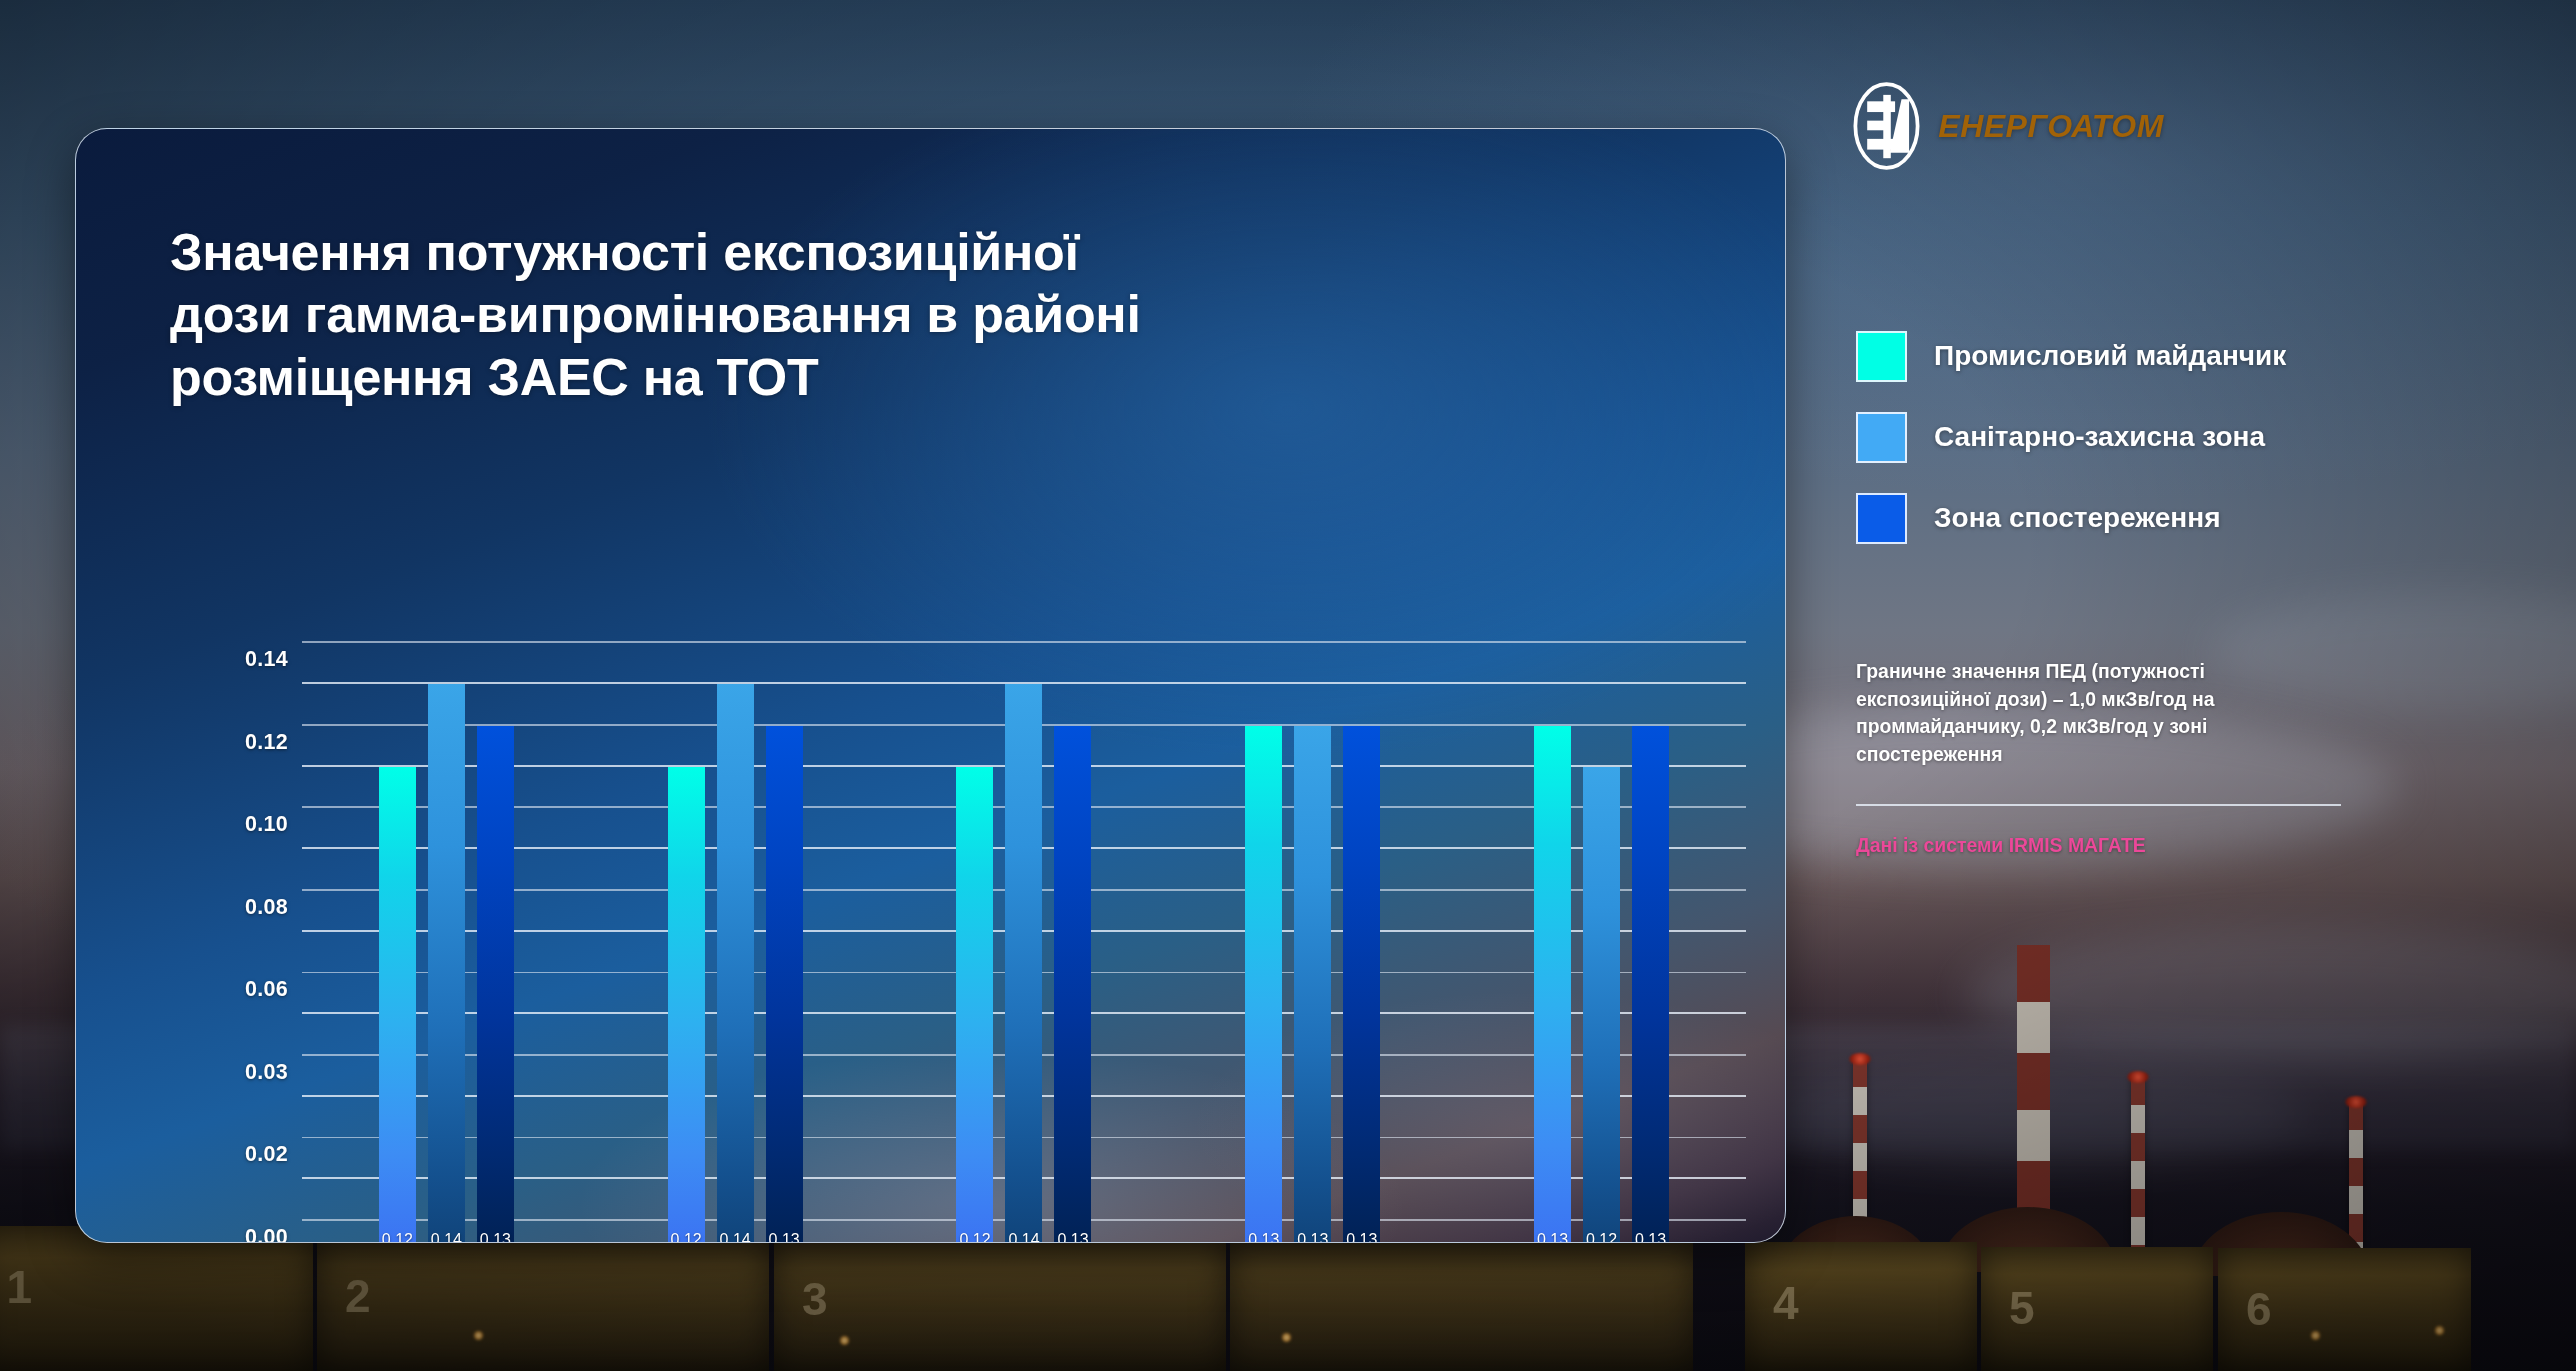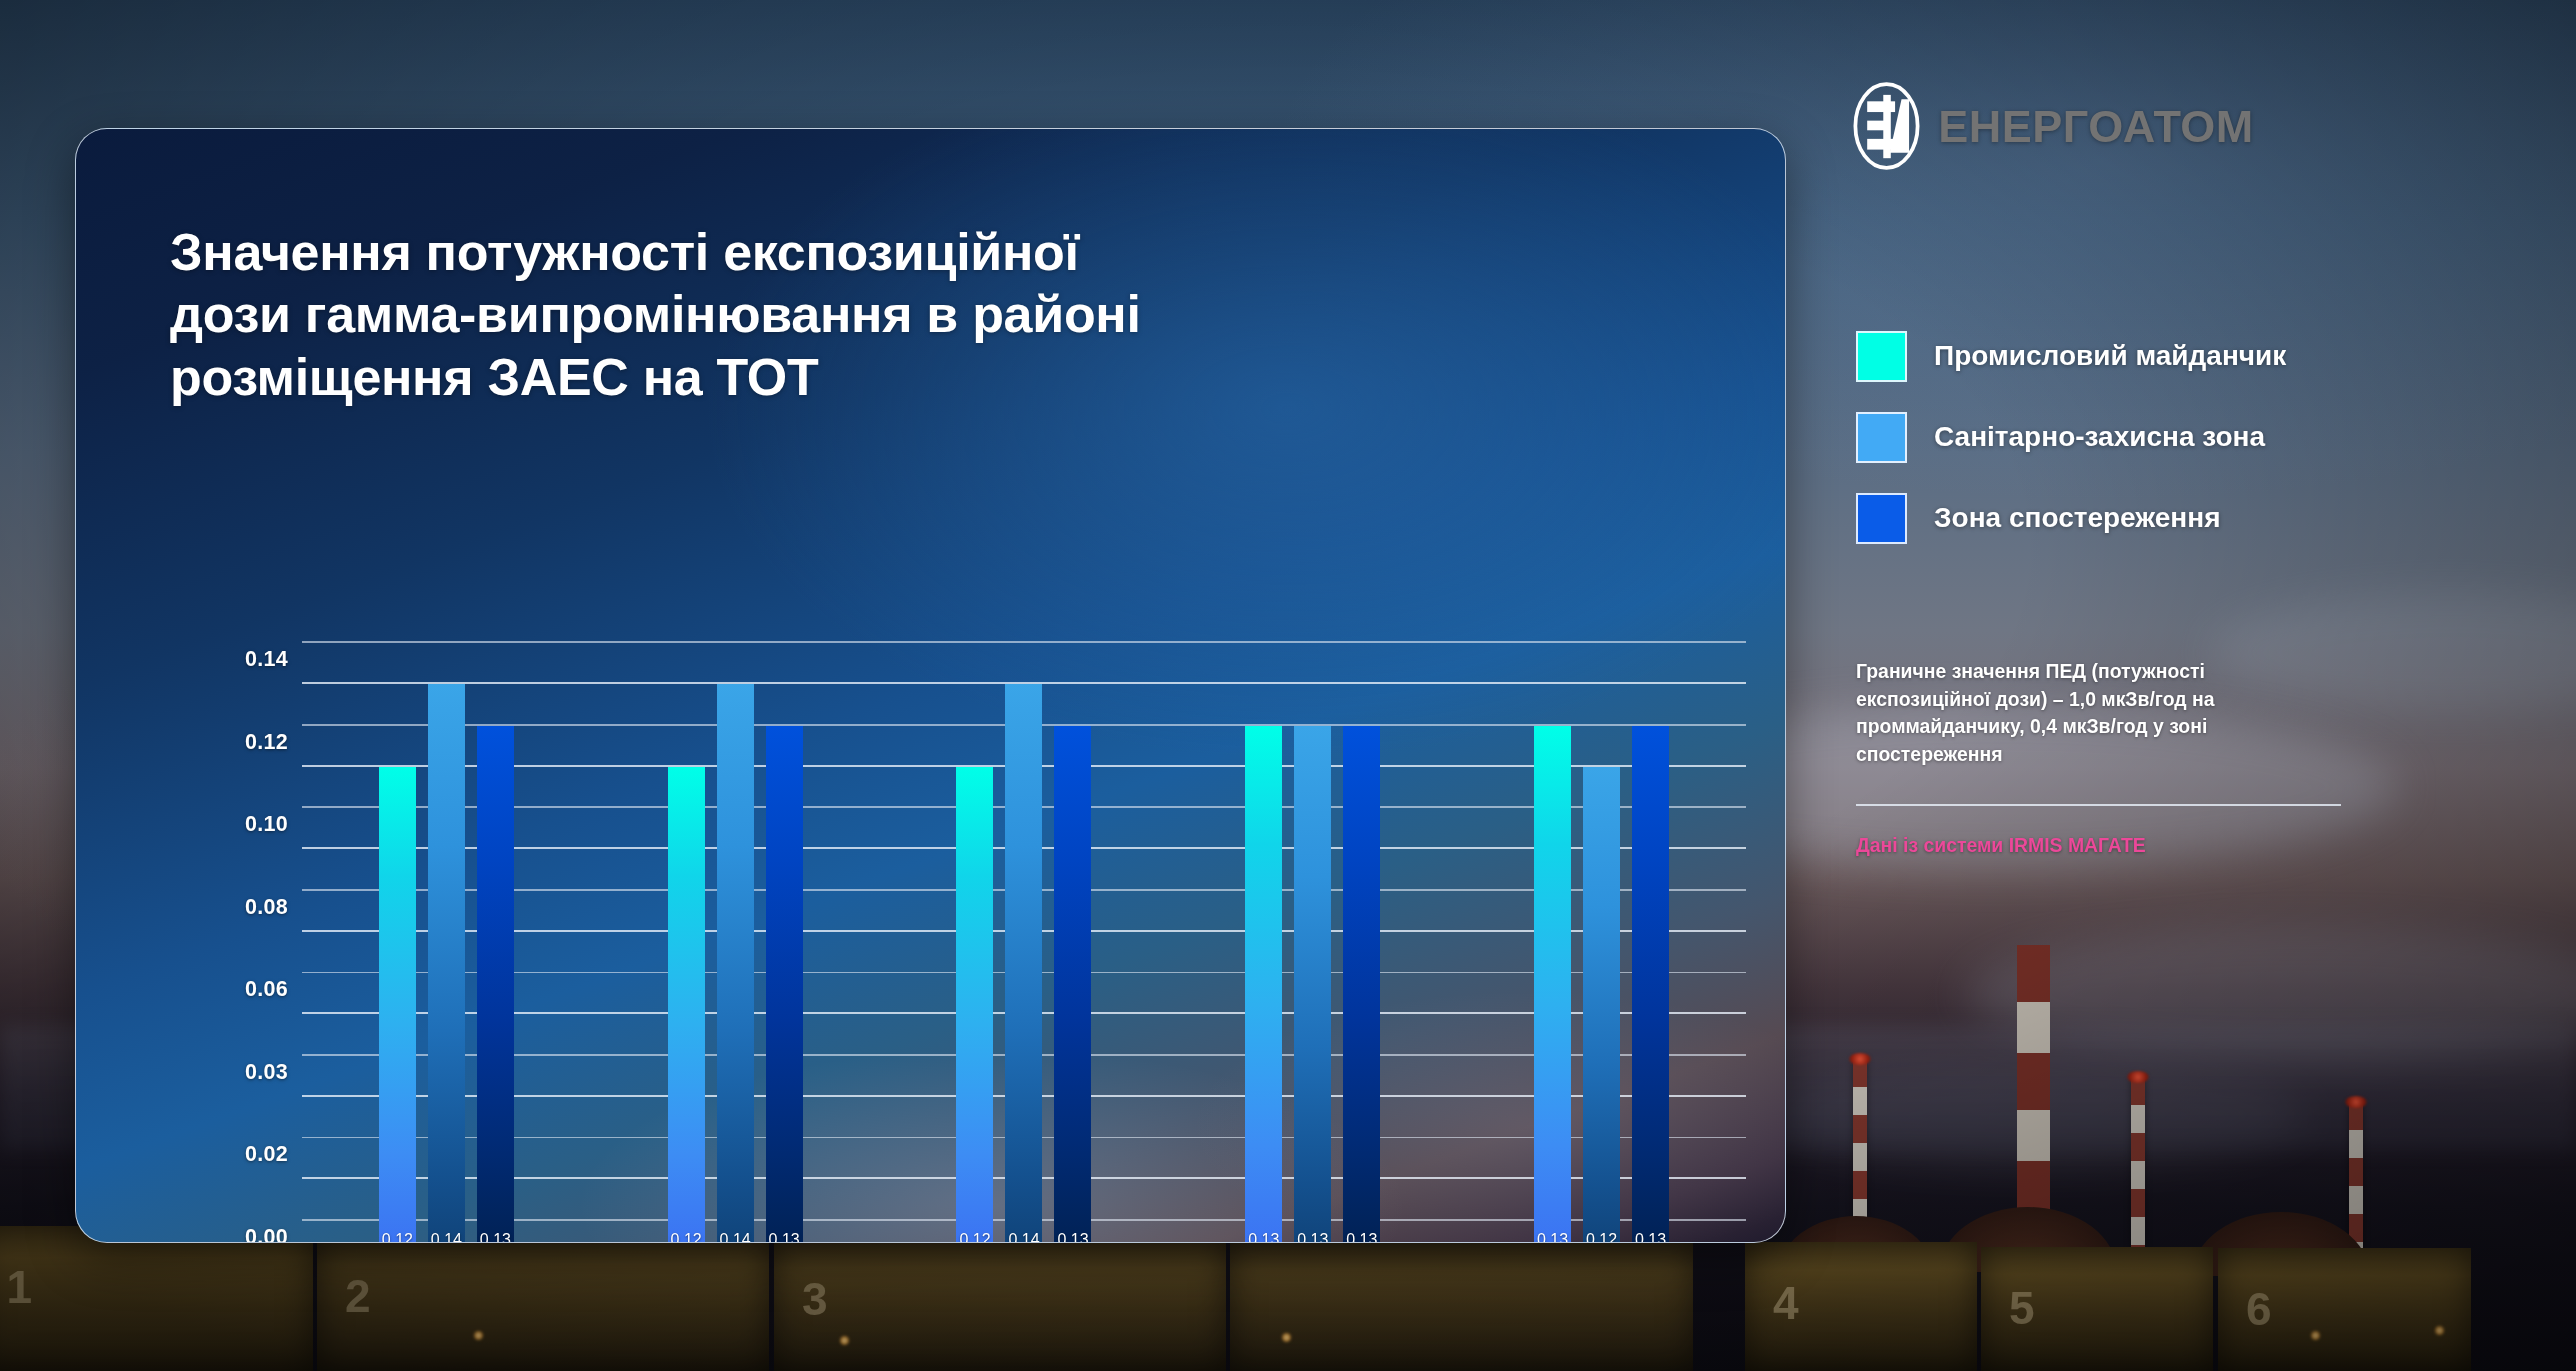--- a/index.html
+++ b/index.html
@@ -171,23 +171,24 @@
   .s1 { background:linear-gradient(180deg,#3aa5e8 0%, #2e92dc 28%, #1f6fb8 60%, #14518f 85%, #0f4074 100%); }
   .s2 { background:linear-gradient(180deg,#0051dc 0%, #0044c2 25%, #01349b 55%, #012a72 80%, #01204f 100%); }
 
   
   #logo {
     position:absolute; left:1853px; top:82px;
     display:flex; align-items:center; gap:18.3px;
   }
   #logo .mark { width:67px; height:88px; flex:0 0 auto; }
   #logo .wordmark {
-    font-size:45px; font-weight:700; color:#737373;
+    font-size:32px; font-weight:700; color:#a16207;
     letter-spacing:0.5px; line-height:1;
     text-shadow:0 1.1px 4.3px rgba(0,0,0,.35);
+    font-style:italic;
   }
 
   #legend { position:absolute; left:1856px; top:323px; width:646px; }
   .leg-row { display:flex; align-items:center; height:66px; margin-bottom:15px; }
   .leg-sw {
     width:51px; height:51px; flex:0 0 auto;
     border:2.2px solid rgba(240,246,255,.92);
     margin-right:27px;
   }
   .leg-lb {
@@ -390,19 +391,19 @@
         <span class="leg-sw" style="background: rgb(66, 170, 245);"></span>
         <span class="leg-lb">Санітарно-захисна зона</span>
       </div>
       <div class="leg-row">
         <span class="leg-sw" style="background: rgb(10, 92, 232);"></span>
         <span class="leg-lb">Зона спостереження</span>
       </div>
     </div>
 
   <div id="notes">
-    <div id="note-limit">Граничне значення ПЕД (потужності експозиційної дози) – 1,0 мкЗв/год на проммайданчику, 0,4 мкЗв/год у зоні спостереження</div>
+    <div id="note-limit">Граничне значення ПЕД (потужності експозиційної дози) – 1,0 мкЗв/год на проммайданчику, 0,2 мкЗв/год у зоні спостереження</div>
     <div id="note-sep"></div>
     <div id="note-source">Дані із системи IRMIS МАГАТЕ</div>
   </div>
 
 </div>
 
 
 </body></html>

